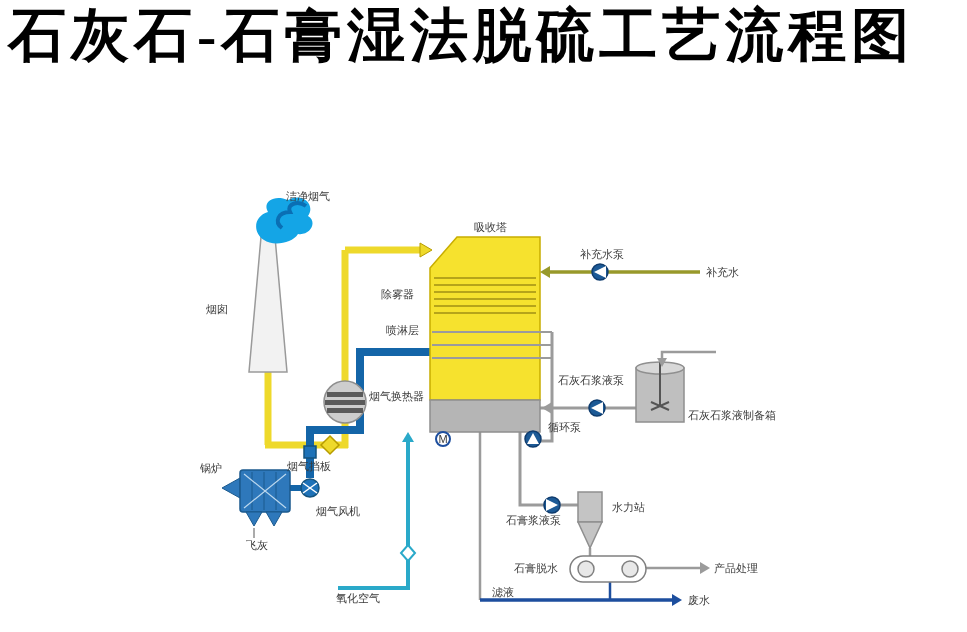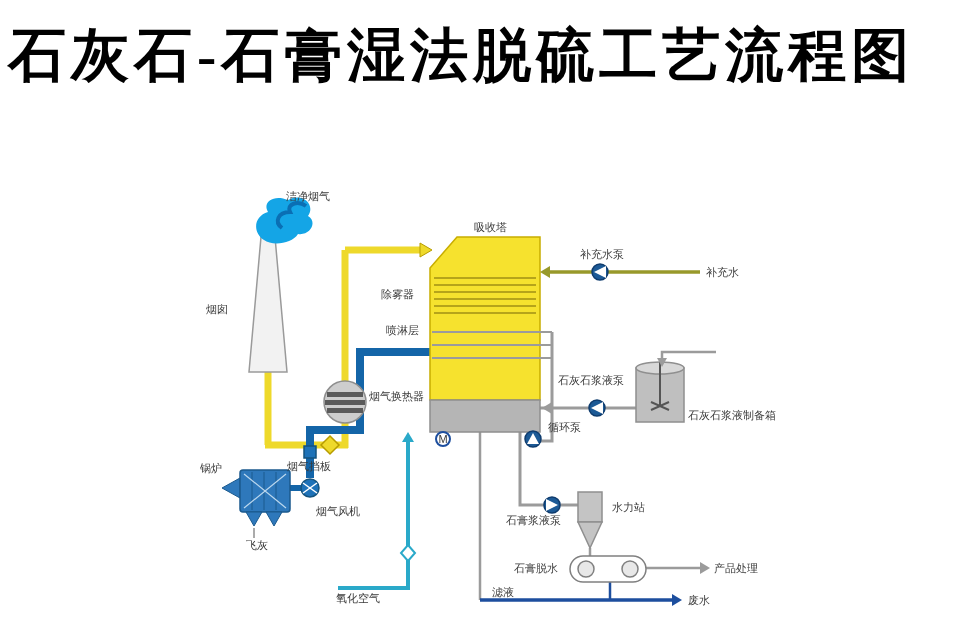--- a/index.html
+++ b/index.html
@@ -1,20 +1,20 @@
 <!DOCTYPE html>
 <html><head>
 <meta charset="utf-8">
 <style>
   html,body{margin:0;padding:0;background:#fff;}
   .canvas{position:relative;width:967px;height:632px;background:#fff;overflow:hidden;
           font-family:"Liberation Sans",sans-serif;}
   .title{position:absolute;top:0px;left:8px;white-space:nowrap;color:#000;
          font-family:"Liberation Serif",serif;font-weight:bold;font-size:58px;
-         letter-spacing:5px;line-height:1.25;margin-top:20px;}
+         letter-spacing:5px;line-height:1.25;}
   svg{position:absolute;left:0;top:0;}
   svg text{font-family:"Liberation Sans",sans-serif;font-size:11px;fill:#3a3a3a;}
 </style>
 </head>
 <body>
 
 <div class="canvas">
   <div class="title">石灰石-石膏湿法脱硫工艺流程图</div>
 
   <svg width="967" height="632" viewBox="0 0 967 632">

